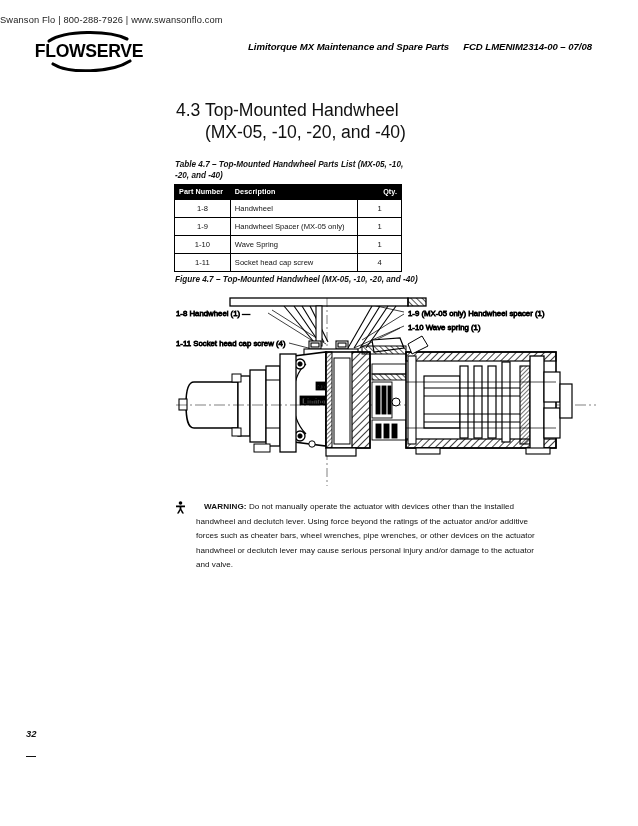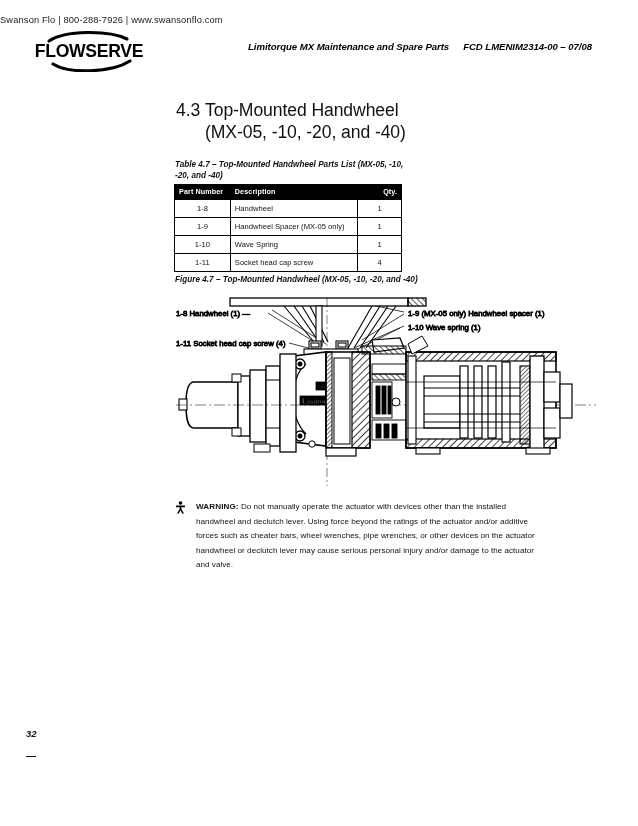--- a/index.html
+++ b/index.html
@@ -45,21 +45,21 @@
 
   
   .figure{position:absolute;left:176px;top:296px;width:420px;height:190px;}
   .figure svg{display:block;}
 
   
   .warn{position:absolute;left:175px;top:500px;width:365px;}
   .warn-ico{position:absolute;left:0;top:1px;width:11px;height:13px;}
   .warn-body{margin-left:21px;font-size:8.1px;line-height:14.5px;color:#111;
       text-align:left;letter-spacing:.02px;}
-  .warn-body b{font-weight:bold;letter-spacing:.1px;}
+  .warn-body b{font-weight:bold;letter-spacing:.1px;margin-left:8px;}
 
   
   .pageno{position:absolute;left:26px;top:729px;font-size:9.4px;font-weight:bold;
       font-style:italic;color:#111;border-bottom:1.4px solid #111;padding-bottom:17px;
       line-height:10px;}
 </style>
 </head>
 <body>
 
 <div class="page">

